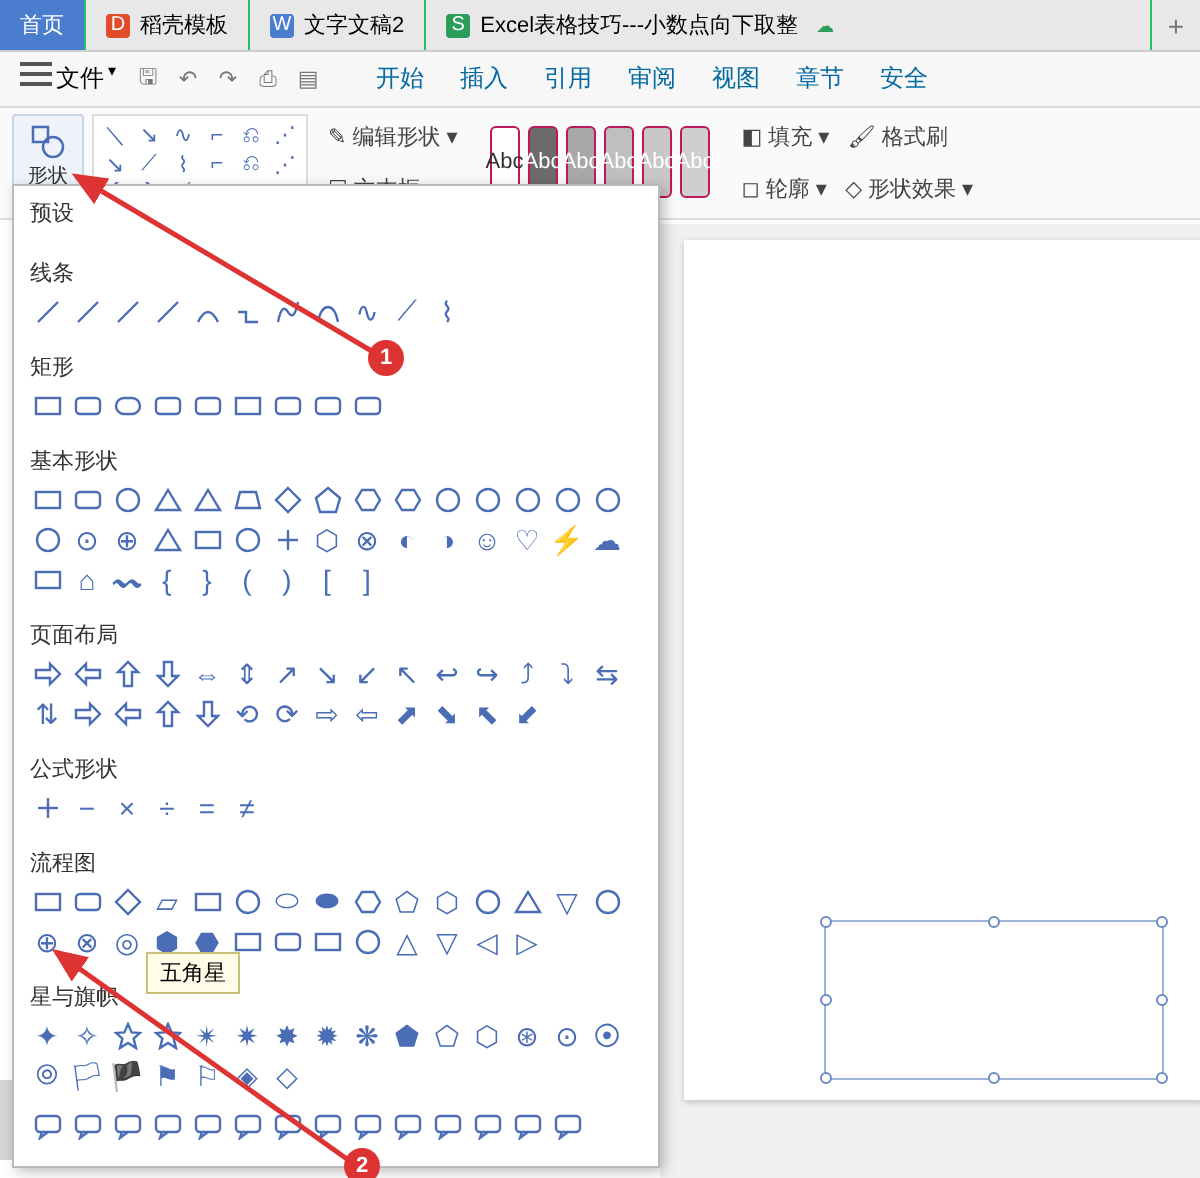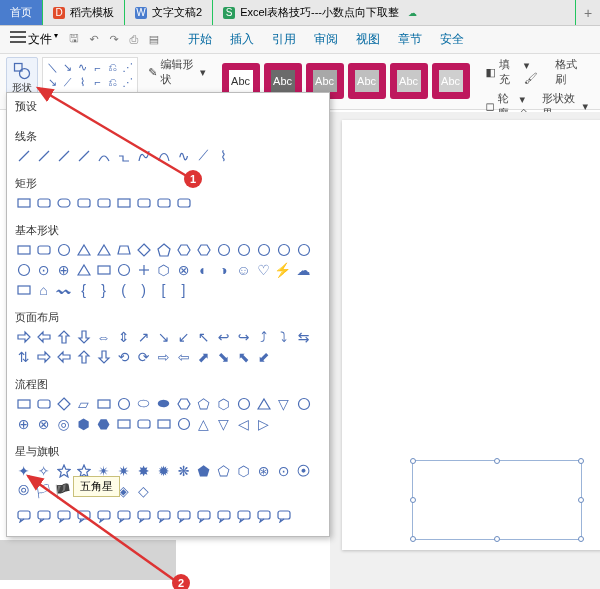--- a/index.html
+++ b/index.html
@@ -24,21 +24,21 @@
 .menutab { padding: 4px 2px; }
 
 .ribbon { display: flex; height: 56px; background: #fafafa; border-bottom: 1px solid #ddd; padding: 3px 6px; gap: 4px; }
 .shape-btn { width: 36px; display: flex; flex-direction: column; align-items: center; justify-content: center; border: 1px solid #c8d4e8; background: #eef3fb; border-radius: 2px; font-size: 10px; color: #333; cursor: pointer; }
 .shape-btn svg { width: 20px; height: 20px; }
 .mini-shapes { width: 108px; border: 1px solid #ddd; background: #fff; display: grid; grid-template-columns: repeat(6, 1fr); grid-template-rows: repeat(3, 1fr); padding: 2px; }
 .mini-shapes div { display: flex; align-items: center; justify-content: center; color: #4a6db5; font-size: 11px; }
 .rib-group { display: flex; flex-direction: column; justify-content: space-around; padding: 0 6px; font-size: 11px; color: #444; gap: 4px; }
 .rib-item { display: flex; align-items: center; gap: 3px; cursor: pointer; }
 .style-gallery { display: flex; gap: 4px; padding: 6px; }
-.style-swatch { width: 38px; height: 36px; border-radius: 3px; display: flex; align-items: center; justify-content: center; color: #fff; font-size: 11px; border: 7px solid #be185d; }
+.style-swatch { width: 15px; height: 36px; border-radius: 3px; display: flex; align-items: center; justify-content: center; color: #fff; font-size: 11px; border: 1px solid #be185d; }
 
 .canvas { position: absolute; left: 330px; top: 112px; right: 0; bottom: 0; background: #f0f0f0; }
 .page { position: absolute; left: 12px; top: 8px; width: 260px; height: 430px; background: #fff; box-shadow: 0 1px 3px rgba(0,0,0,.2); }
 .sel-box { position: absolute; left: 70px; top: 340px; width: 170px; height: 80px; border: 1px solid #9bb4d8; }
 .sel-handle { position: absolute; width: 6px; height: 6px; background: #fff; border: 1px solid #6a8bc0; border-radius: 50%; }
 
 .dropdown { position: absolute; left: 6px; top: 92px; width: 324px; background: #fff; border: 1px solid #bbb; box-shadow: 2px 2px 6px rgba(0,0,0,.25); padding-bottom: 6px; z-index: 10; }
 .dd-section { padding: 2px 8px 6px; }
 .dd-title { font-size: 11px; color: #333; padding: 4px 0 3px; }
 .dd-grid { display: flex; flex-wrap: wrap; gap: 3px 3px; }
@@ -458,20 +458,36 @@
         <div class="s">⟳</div>
         <div class="s">⇨</div>
         <div class="s">⇦</div>
         <div class="s">⬈</div>
         <div class="s">⬊</div>
         <div class="s">⬉</div>
         <div class="s">⬋</div>
       </div>
   </div>
 
+  <div class="dd-section">
+    <div class="dd-title">公式形状</div>
+    <div class="dd-grid" id="g-formula">
+        <div class="s">
+          <svg viewBox="0 0 14 14">
+            <line x1="7" y1="2" x2="7" y2="12"></line>
+            <line x1="2" y1="7" x2="12" y2="7"></line>
+          </svg>
+        </div>
+        <div class="s">−</div>
+        <div class="s">×</div>
+        <div class="s">÷</div>
+        <div class="s">=</div>
+        <div class="s">≠</div>
+      </div>
+  </div>
 
   <div class="dd-section">
     <div class="dd-title">流程图</div>
     <div class="dd-grid" id="g-flow">
         <div class="s">
           <svg viewBox="0 0 14 14">
             <rect x="1" y="3" width="12" height="8"></rect>
           </svg>
         </div>
         <div class="s">

